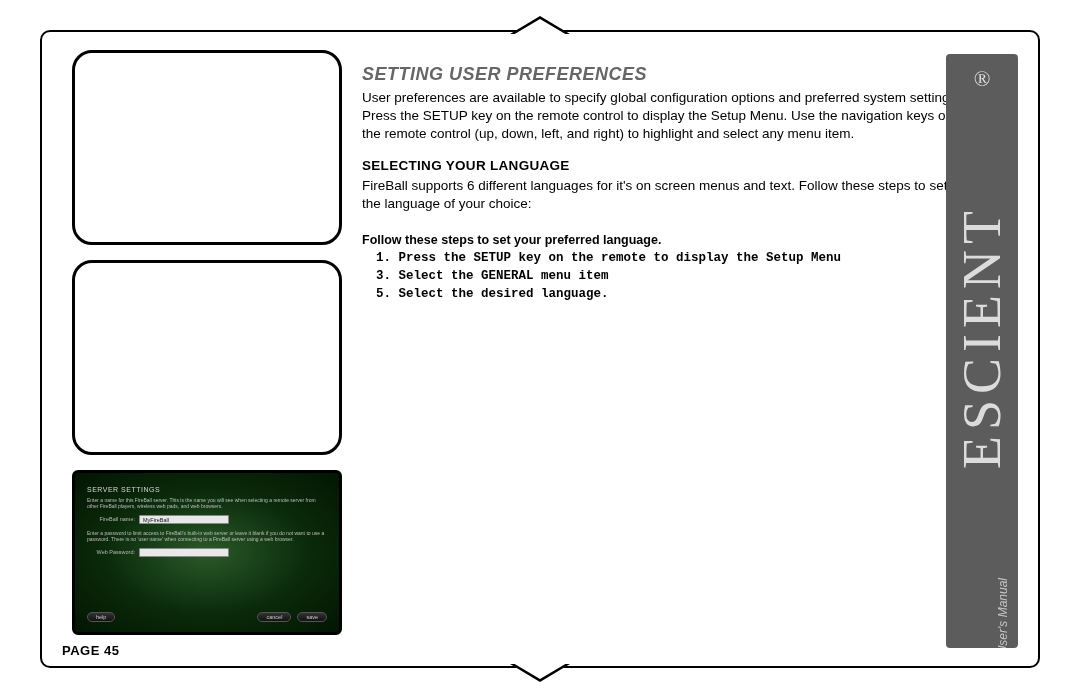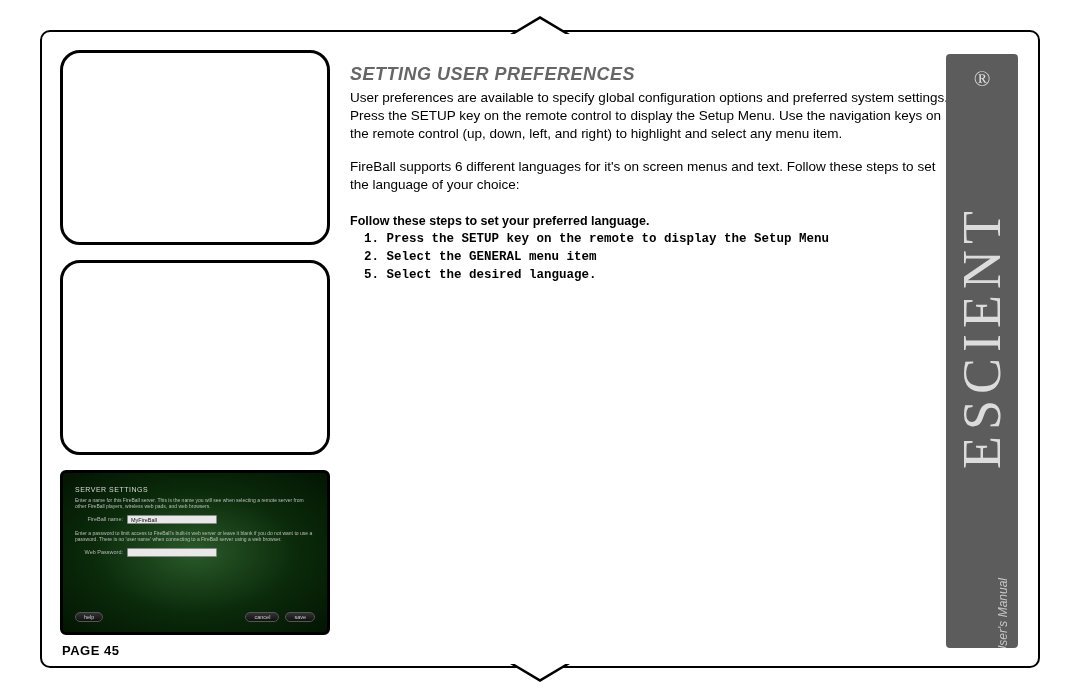--- a/index.html
+++ b/index.html
@@ -51,21 +51,21 @@
     transform: translateX(-50%);
     width: 0; height: 0;
     border-left: 27px solid transparent;
     border-right: 27px solid transparent;
     border-top: 16px solid #fff;
     z-index: 2;
   }
 
   .content {
     position: absolute;
-    top: 50px; left: 60px;
+    top: 50px; left: 72px;
     width: 900px; height: 600px;
     display: flex;
     gap: 20px;
   }
   .left-col {
     width: 270px;
     display: flex;
     flex-direction: column;
     gap: 15px;
   }
@@ -231,26 +231,27 @@
             <div class="shot-btn">save</div>
           </div>
         </div>
       </div>
     </div>
 
     <div class="right-col">
       <div class="section-title">SETTING USER PREFERENCES</div>
       <div class="para">User preferences are available to specify global configuration options and preferred system settings. Press the SETUP key on the remote control to display the Setup Menu. Use the navigation keys on the remote control (up, down, left, and right) to highlight and select any menu item.</div>
 
+      <div class="subhead">SELECTING YOUR LANGUAGE</div>
       <div class="para">FireBall supports 6 different languages for it's on screen menus and text. Follow these steps to set the language of your choice:</div>
 
       <div class="steps-lead">Follow these steps to set your preferred language.</div>
       <ul class="steps">
         <li>1.  Press the SETUP key on the remote to display the Setup Menu</li>
-        <li>2.  Select the GENERAL menu item</li>
+        <li>3.  Select the GENERAL menu item</li>
         <li>5.  Select the desired language.</li>
       </ul>
     </div>
   </div>
 
   <div class="page-num">PAGE 45</div>
 
   <div class="sidebar">
     <div class="sidebar-r">®</div>
     <div class="sidebar-brand">ESCIENT</div>

